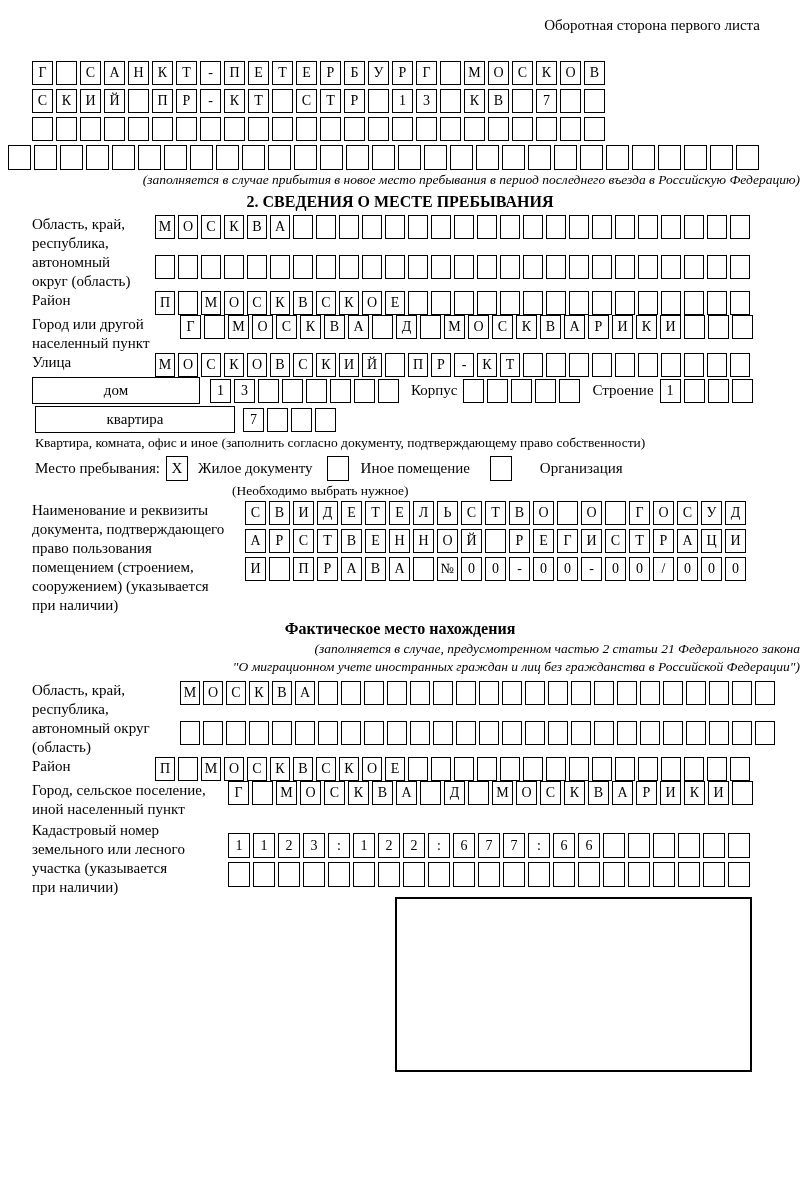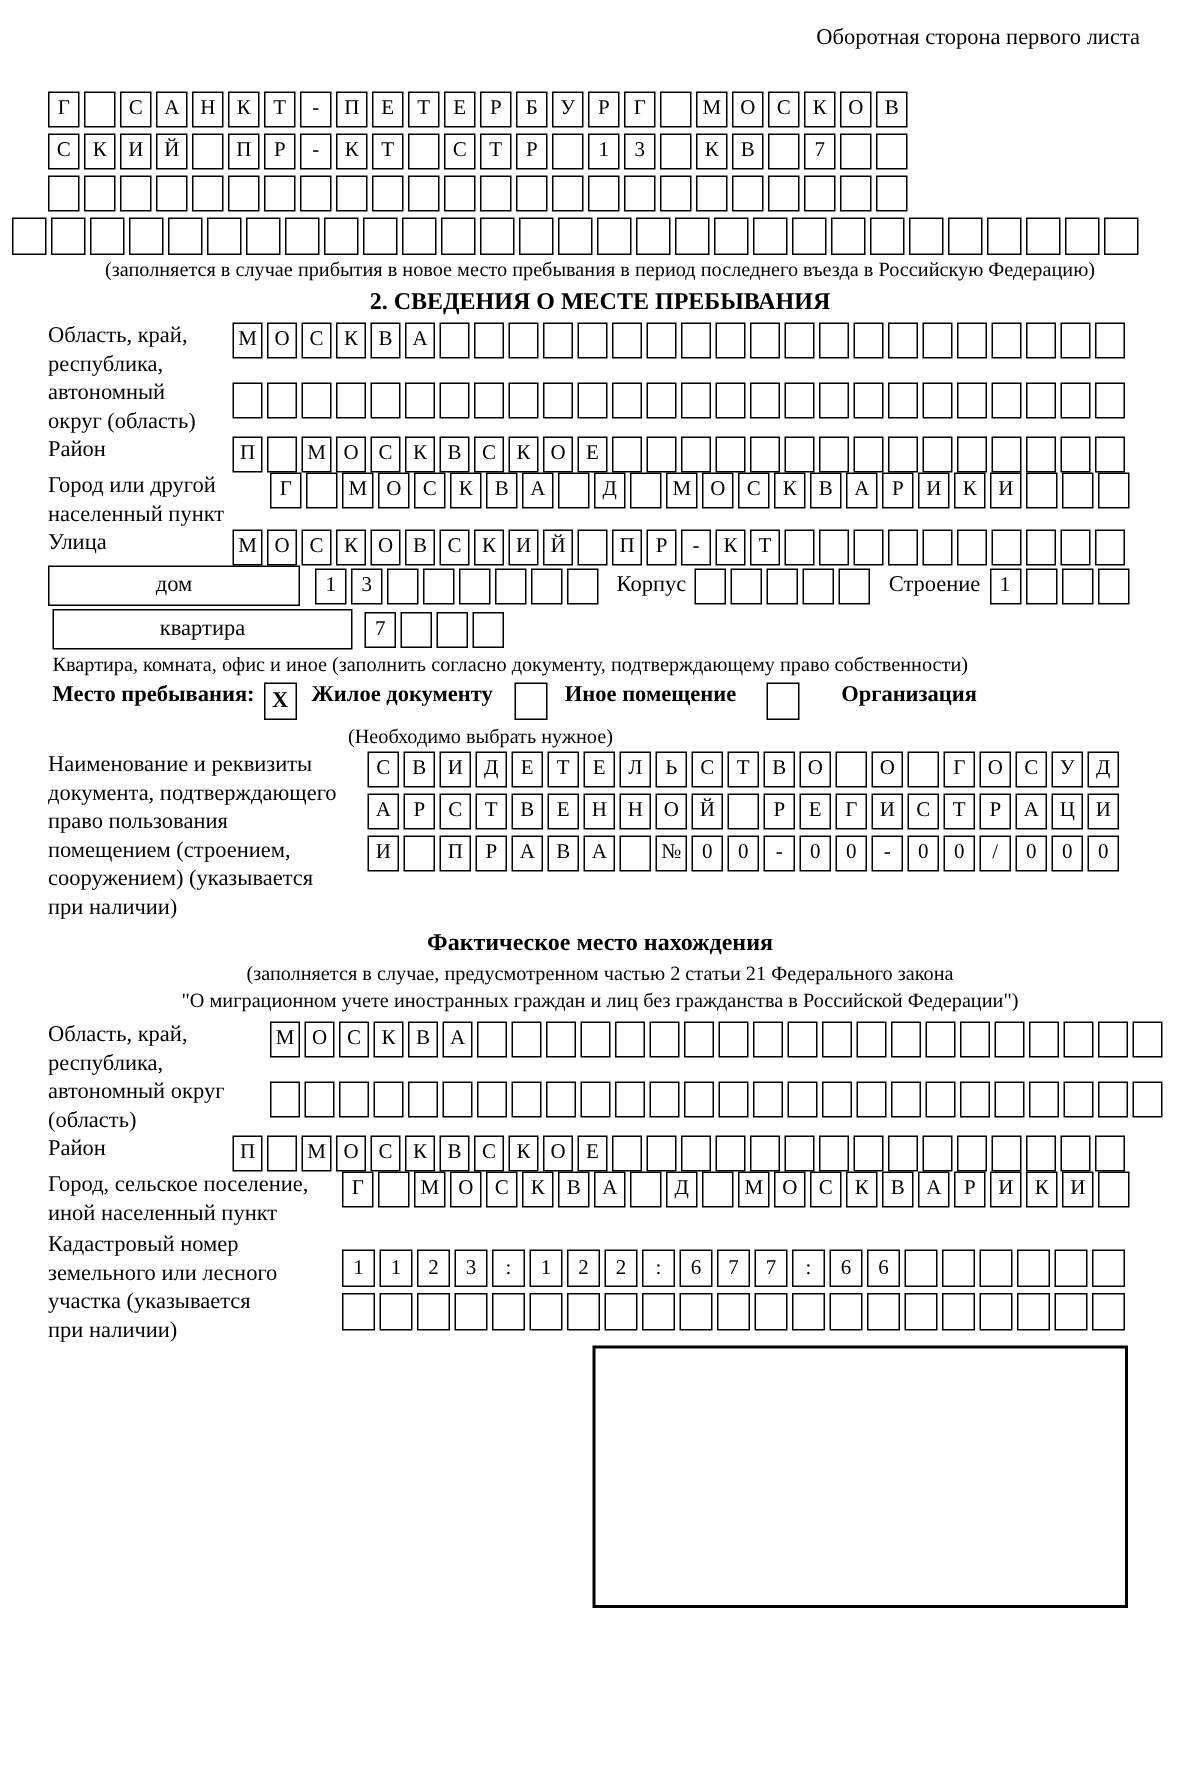--- a/index.html
+++ b/index.html
@@ -12,27 +12,27 @@
   .w123{width:123px}.w148{width:148px}.w196{width:196px}.w213{width:213px}
   .vstack{display:flex;flex-direction:column;row-gap:4px;}
   .gap16{row-gap:16px;}
   .cells{display:flex;column-gap:3px;}
   .cell{flex:0 0 auto;height:24px;border:1.5px solid #000;box-sizing:border-box;
         display:flex;align-items:center;justify-content:center;font-size:14px;}
   .c20 .cell{width:20px}.c21 .cell{width:21px}
   .c22 .cell{width:22px;height:25px}.c23 .cell{width:23px;height:25px}
   .row4{margin:4px 0 0 8px;}
   .note{font-size:13.5px;line-height:17px;margin-top:1px;}
-  .center{text-align:center;}
+  .center{text-align:right;font-style:italic;}
   .title2{font-weight:bold;font-size:16px;line-height:20px;text-align:center;margin-top:4px;}
   .widebox{height:27px;border:1.5px solid #000;box-sizing:border-box;
            display:flex;align-items:center;justify-content:center;font-size:15px;}
   .w168{width:168px}.w200{width:200px}
   .inline-label{font-size:15px;line-height:25px;}
-  .mesto{font-size:15px;height:26px;font-weight:bold;}
+  .mesto{font-size:15px;align-items:center;height:26px;}
   .checkbox{width:22px;height:25px;border:1.5px solid #000;box-sizing:border-box;
             display:inline-flex;align-items:center;justify-content:center;font-size:15px;flex:0 0 auto;}
   .dom-row{align-items:center;}
   .ml6{margin-left:6px}.ml8{margin-left:8px}.ml10{margin-left:10px}.ml12{margin-left:12px}
   .ml14{margin-left:14px}.ml20{margin-left:20px}.ml28{margin-left:28px}
   .ml32{margin-left:32px}.ml35{margin-left:35px}.ml232{margin-left:232px}
   .mt2{margin-top:2px}.mt3{margin-top:3px}.mt4{margin-top:4px}.mt6{margin-top:6px}
   .mt12{margin-top:12px}.mt26{margin-top:26px}
   .stamp-box{margin-left:395px;width:357px;height:175px;border:2px solid #000;box-sizing:border-box;}
   .stamp-caption{margin:5px 0 0 355px;width:440px;text-align:center;

